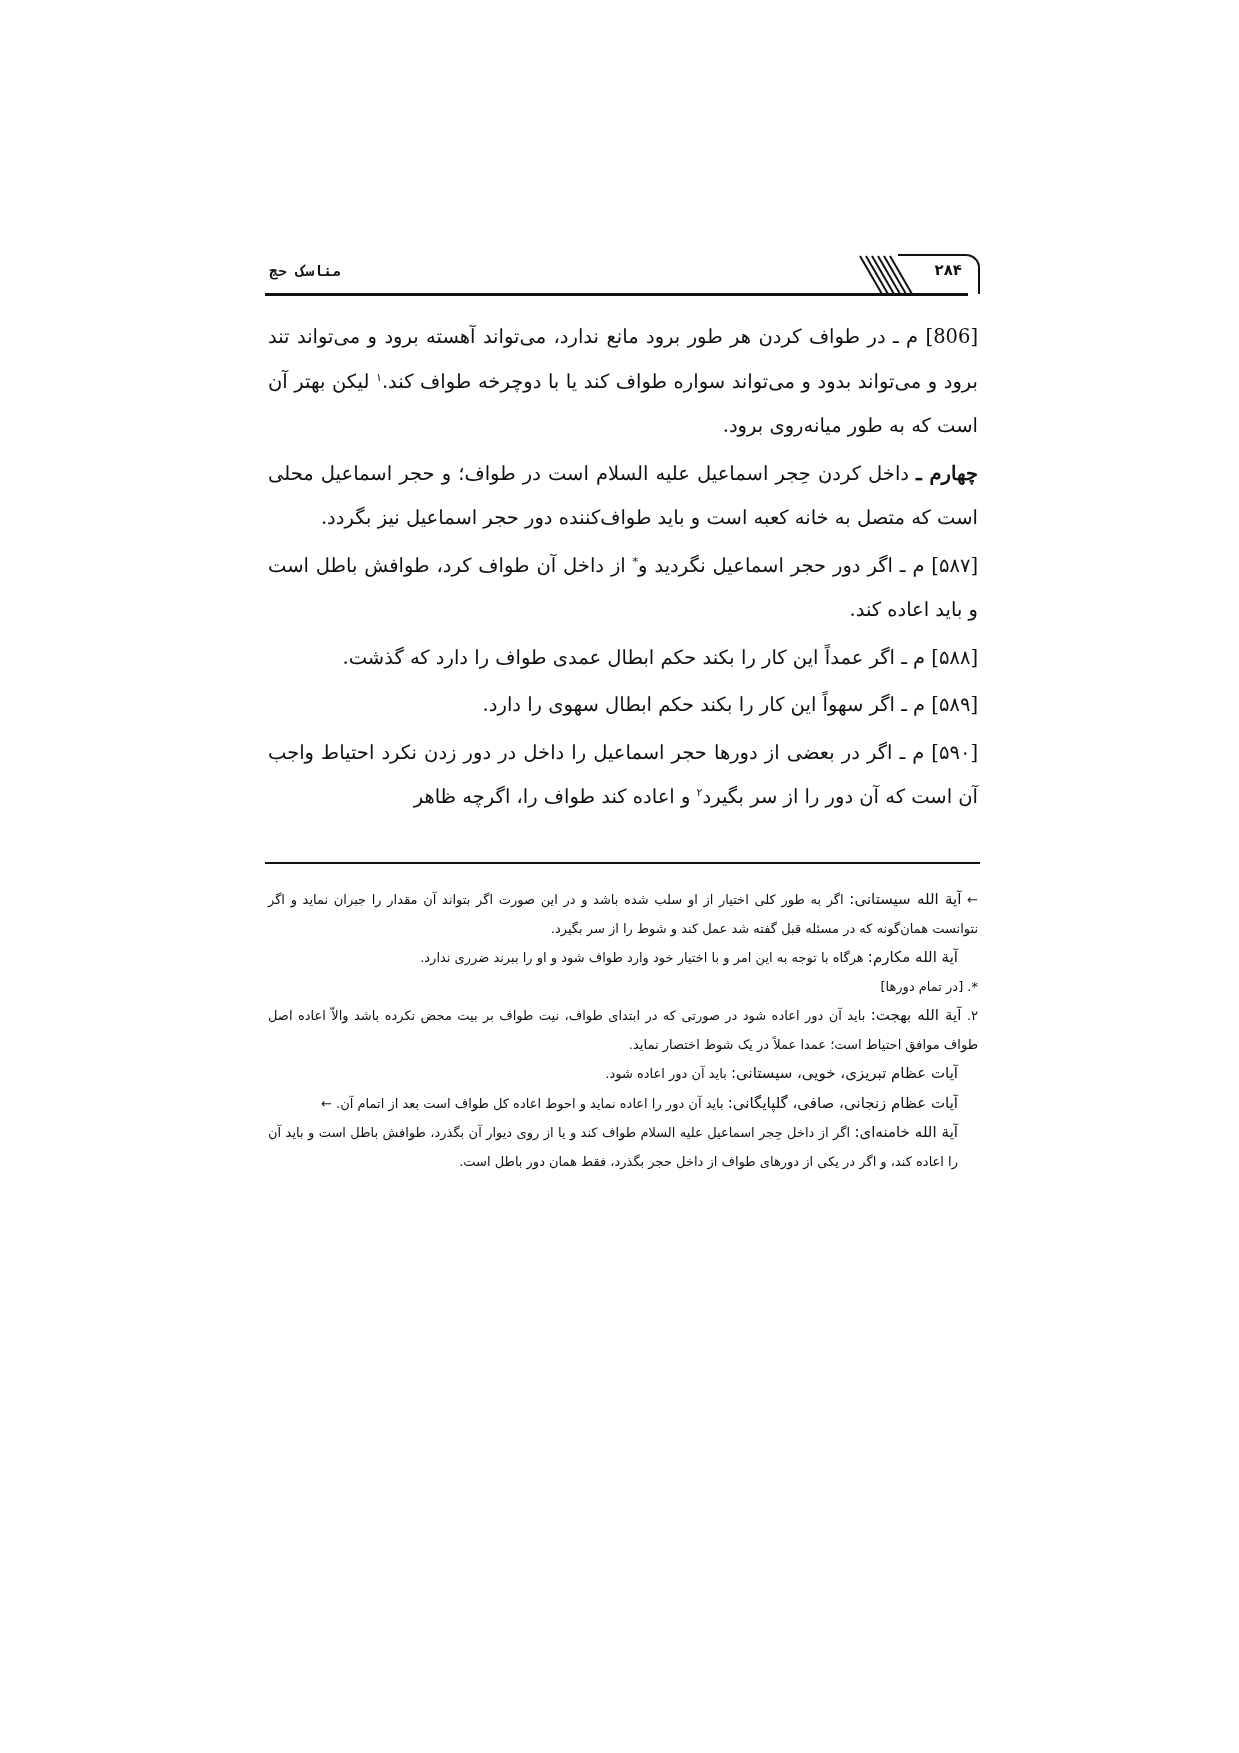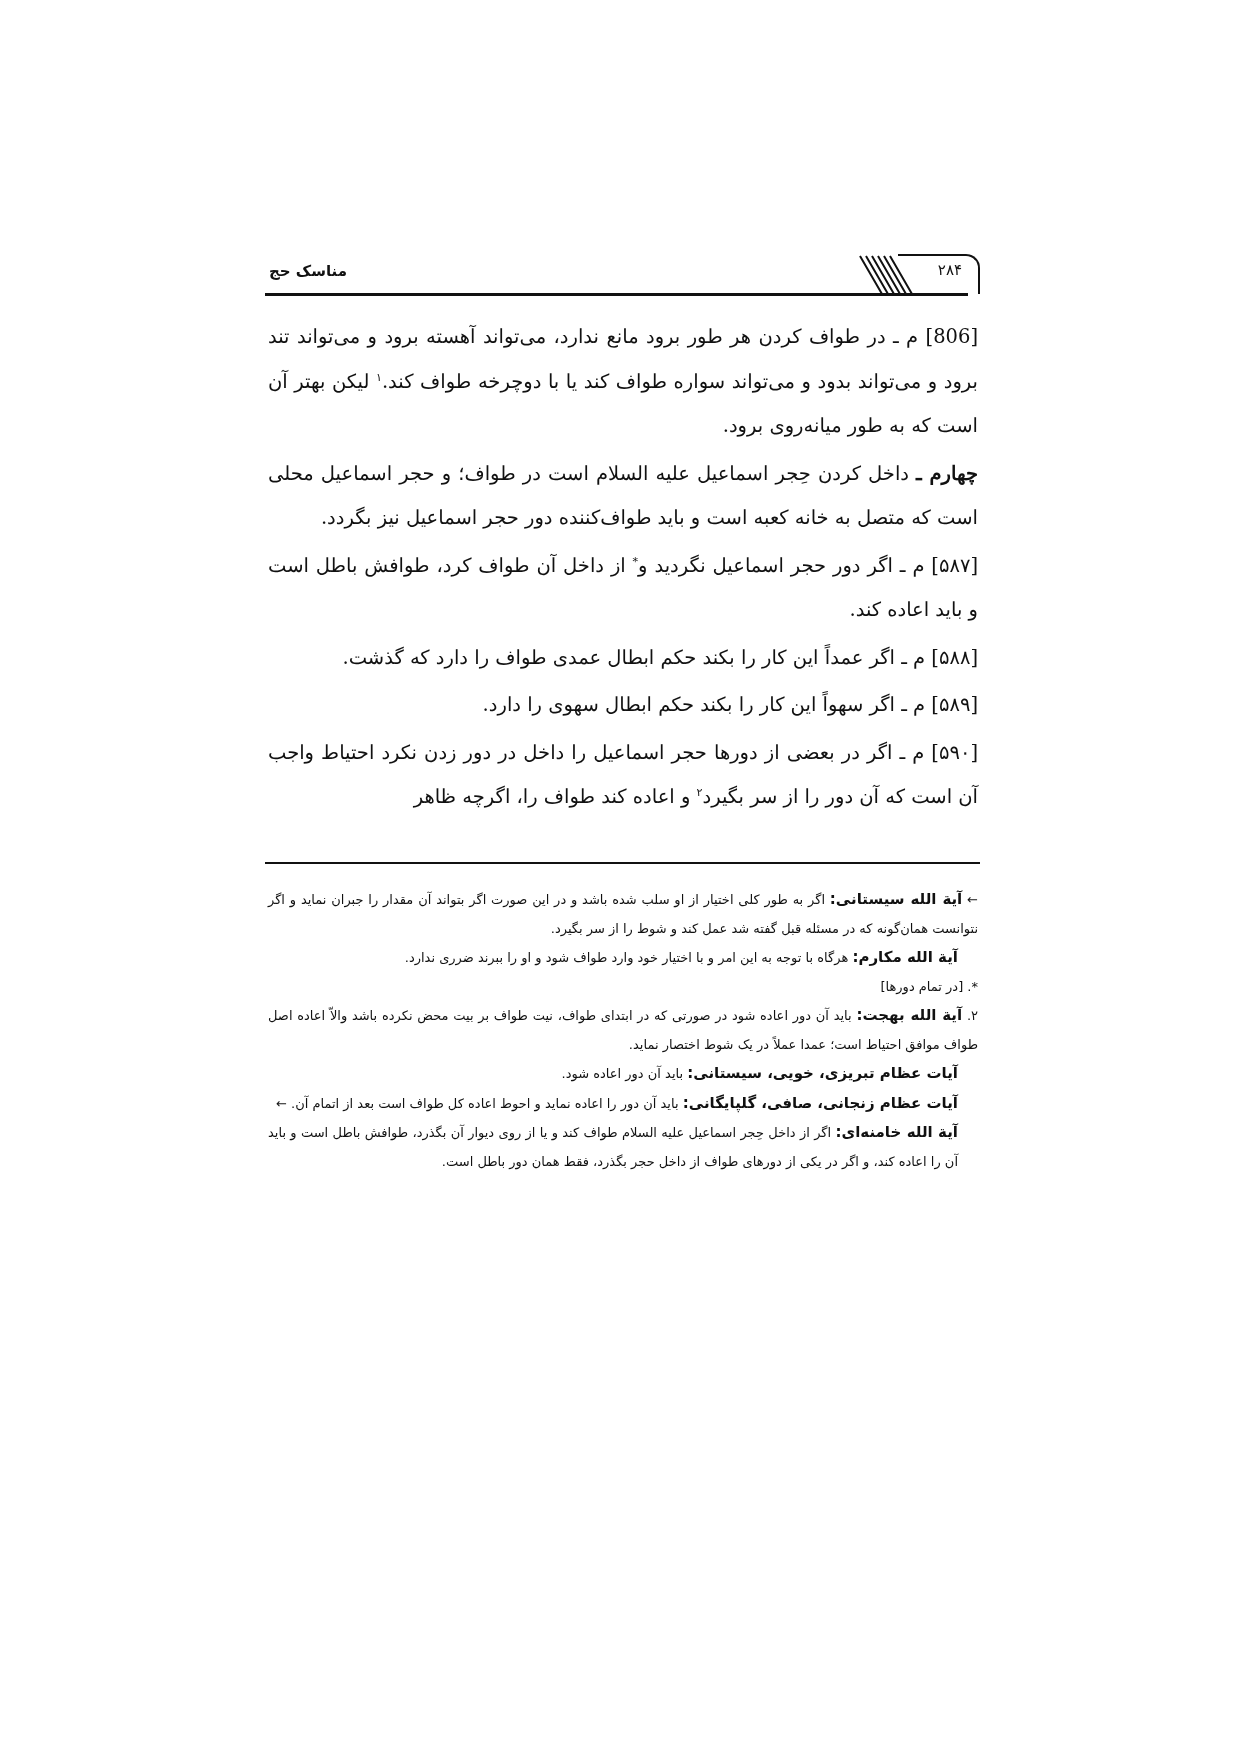--- a/index.html
+++ b/index.html
@@ -30,38 +30,39 @@
       height: 3px;
       background: #111;
     }
     .running-title {
       position: absolute;
       left: 4px;
       top: 10px;
       font-size: 15px;
       font-weight: bold;
       direction: rtl;
+      font-family: Liberation Mono, monospace;
     }
     .page-number-tab {
       position: absolute;
       right: 0;
       top: 2px;
       width: 80px;
       height: 38px;
       border: 2px solid #111;
       border-left: none;
       border-bottom: none;
       border-radius: 0 14px 0 0;
     }
     .page-number {
       position: absolute;
       right: 18px;
       top: 9px;
       font-size: 15px;
-      font-weight: normal;
+      font-weight: bold;
     }
     .stripes-icon {
       position: absolute;
       right: 66px;
       top: 2px;
       width: 60px;
       height: 42px;
     }
     .main-text {
       position: absolute;
@@ -99,21 +100,21 @@
       line-height: 28.5px;
       text-align: justify;
     }
     .footnotes p {
       margin: 0;
     }
     .footnotes .indent {
       padding-right: 20px;
     }
     .footnotes .name {
-      font-weight: bold;
+      font-weight: normal;
       font-size: 15px;
     }
     sup {
       font-size: 11px;
       line-height: 0;
     }
   </style>
 </head>
 <body>
 

